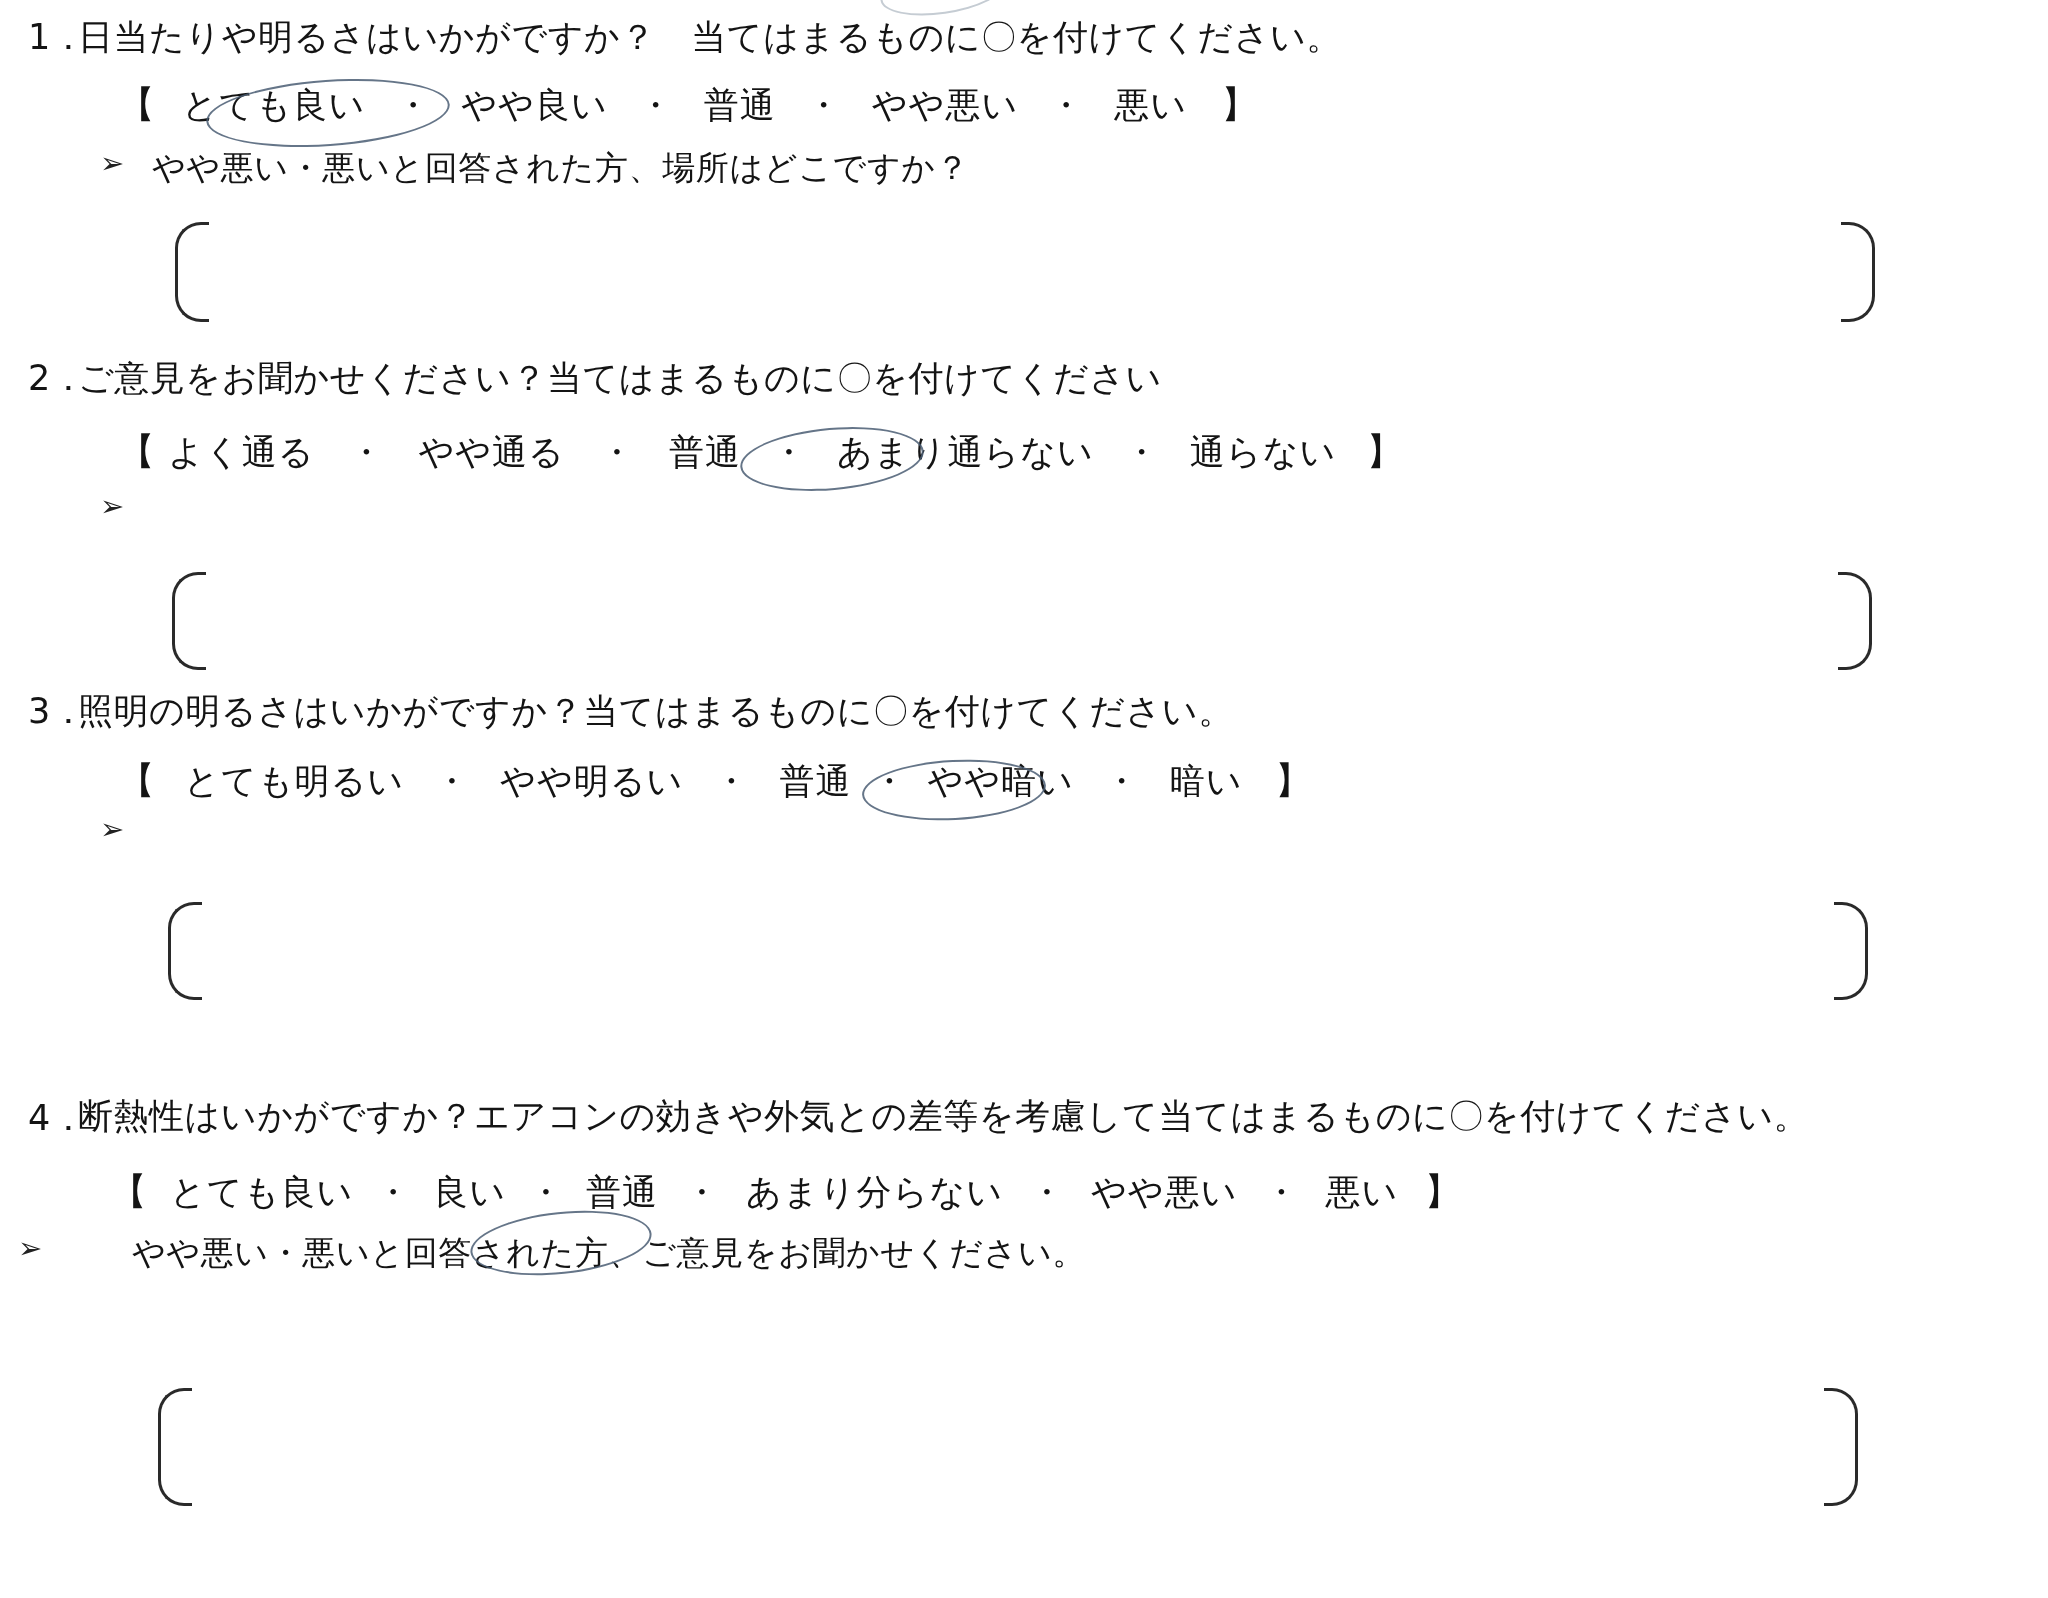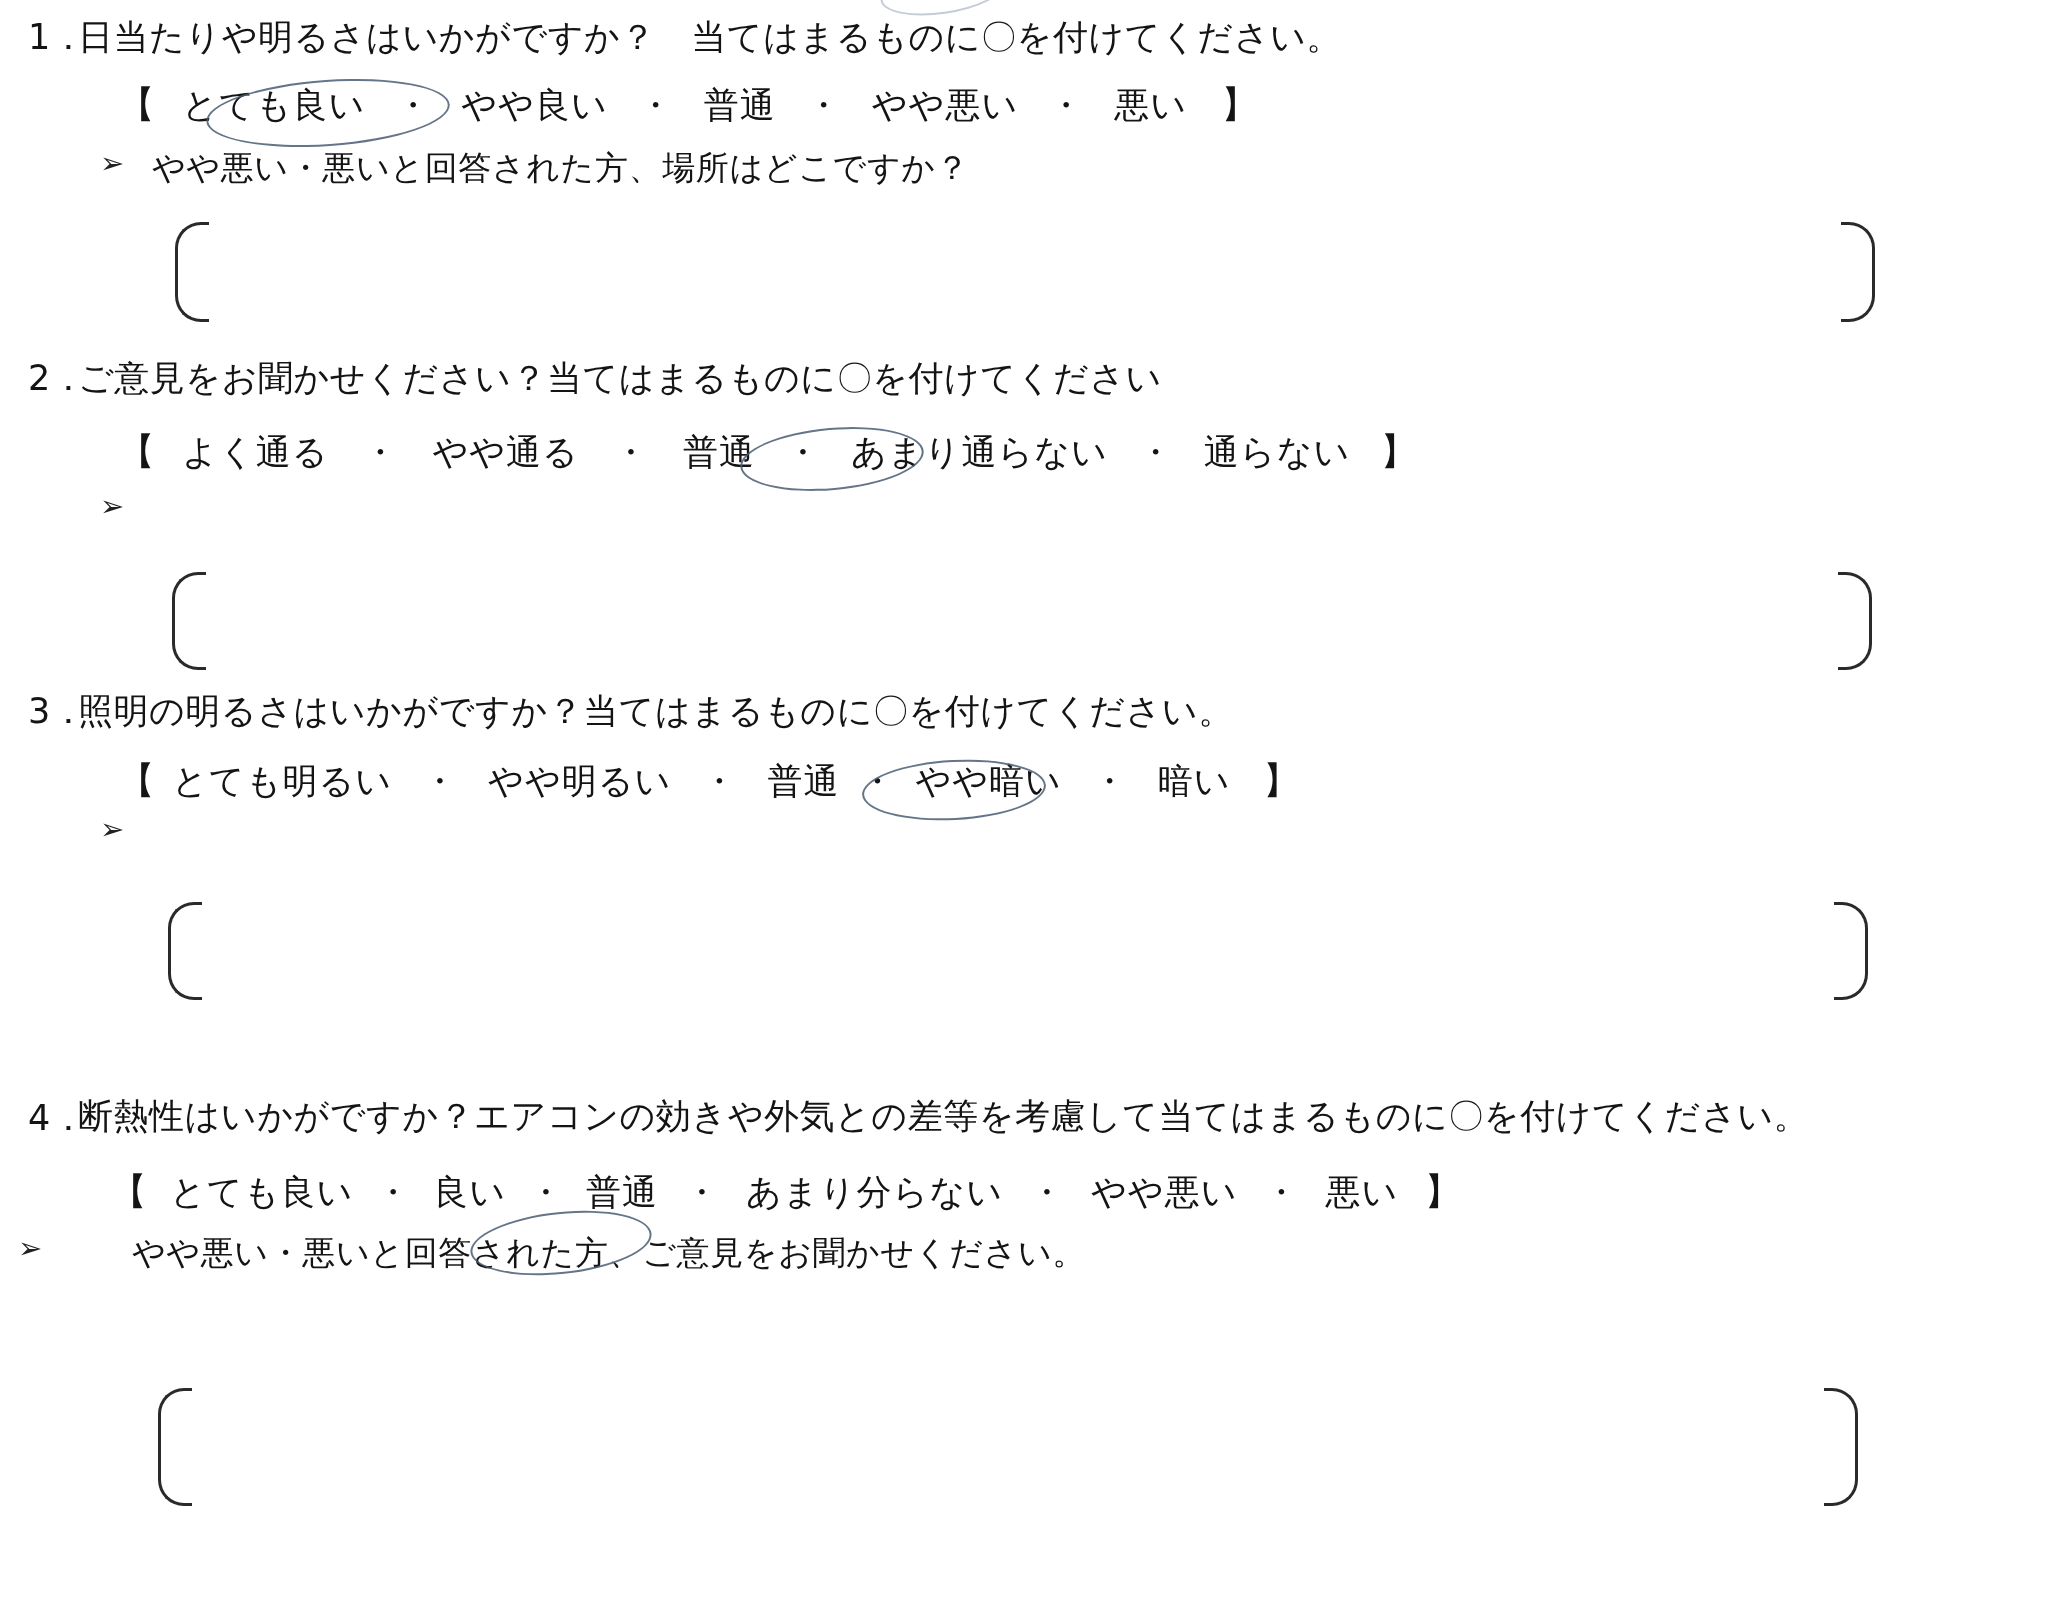--- a/index.html
+++ b/index.html
@@ -154,21 +154,21 @@
   </div>
 
   <div class="question-block" style="top:355px;">
     <div class="q-title">
       <span class="q-num">2．</span>
       <span class="q-text">ご意見をお聞かせください？当てはまるものに〇を付けてください</span>
     </div>
 
     <div class="options-line" style="margin-top:26px;">
       <span class="bracket">【</span>
-      <span class="opt" style="margin-left:26px;">よく通る</span>
+      <span class="opt" style="margin-left:12px;">よく通る</span>
       <span class="sep" style="margin:0 34px;">・</span>
       <span class="opt">やや通る</span>
       <span class="sep" style="margin:0 34px;">・</span>
       <span class="opt">普通</span>
       <span class="sep" style="margin:0 30px;">・</span>
       <span class="opt">あまり通らない</span>
       <span class="sep" style="margin:0 30px;">・</span>
       <span class="opt">通らない</span>
       <span class="bracket" style="margin-left:30px;">】</span>
     </div>
@@ -187,21 +187,21 @@
   </div>
 
   <div class="question-block" style="top:688px;">
     <div class="q-title">
       <span class="q-num">3．</span>
       <span class="q-text">照明の明るさはいかがですか？当てはまるものに〇を付けてください。</span>
     </div>
 
     <div class="options-line" style="margin-top:22px;">
       <span class="bracket">【</span>
-      <span class="opt" style="margin-left:16px;">とても明るい</span>
+      <span class="opt" style="margin-left:28px;">とても明るい</span>
       <span class="sep" style="margin:0 30px;">・</span>
       <span class="opt">やや明るい</span>
       <span class="sep" style="margin:0 30px;">・</span>
       <span class="opt">普通</span>
       <span class="sep" style="margin:0 20px;">・</span>
       <span class="opt">やや暗い</span>
       <span class="sep" style="margin:0 30px;">・</span>
       <span class="opt">暗い</span>
       <span class="bracket" style="margin-left:32px;">】</span>
     </div>

